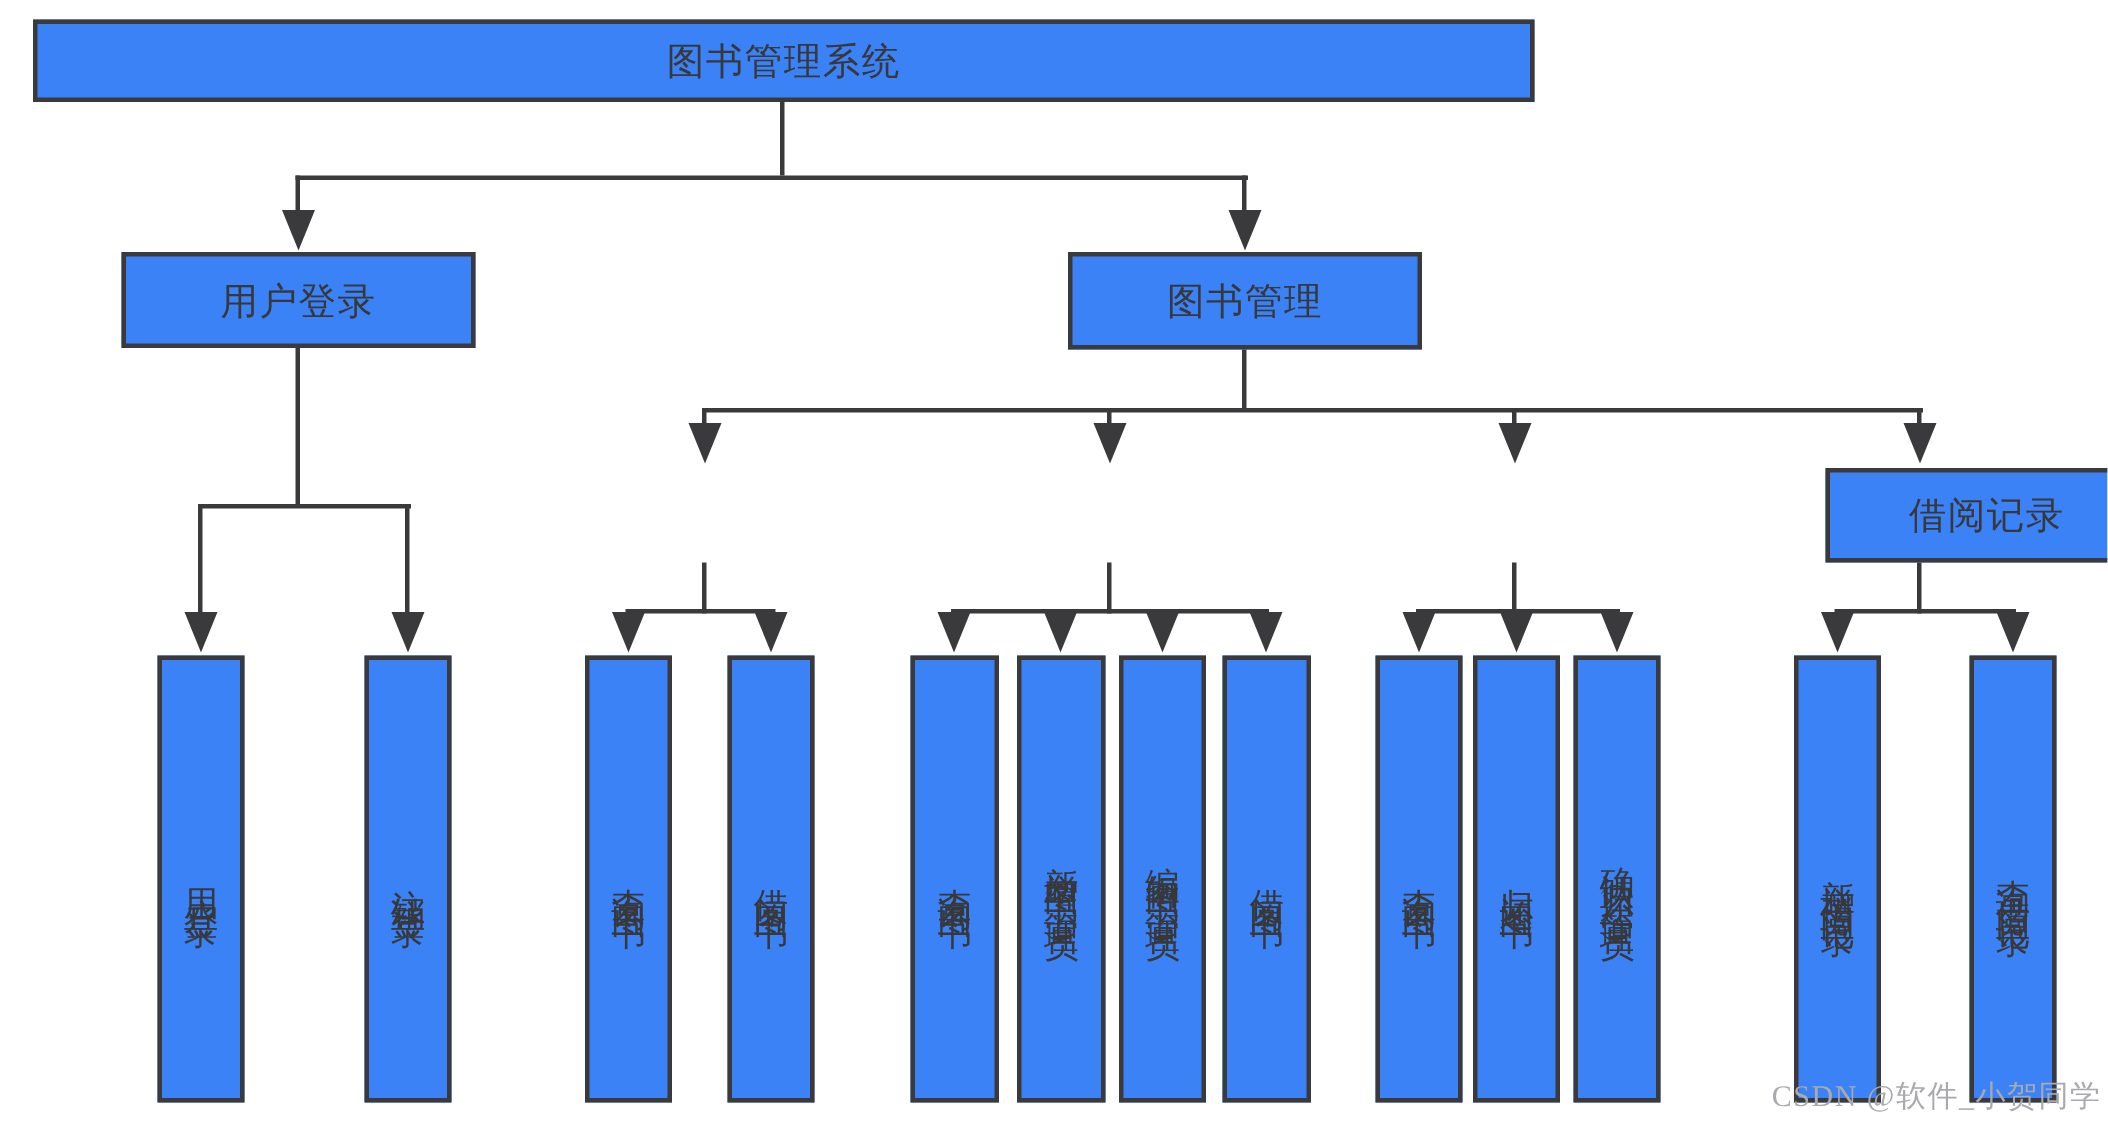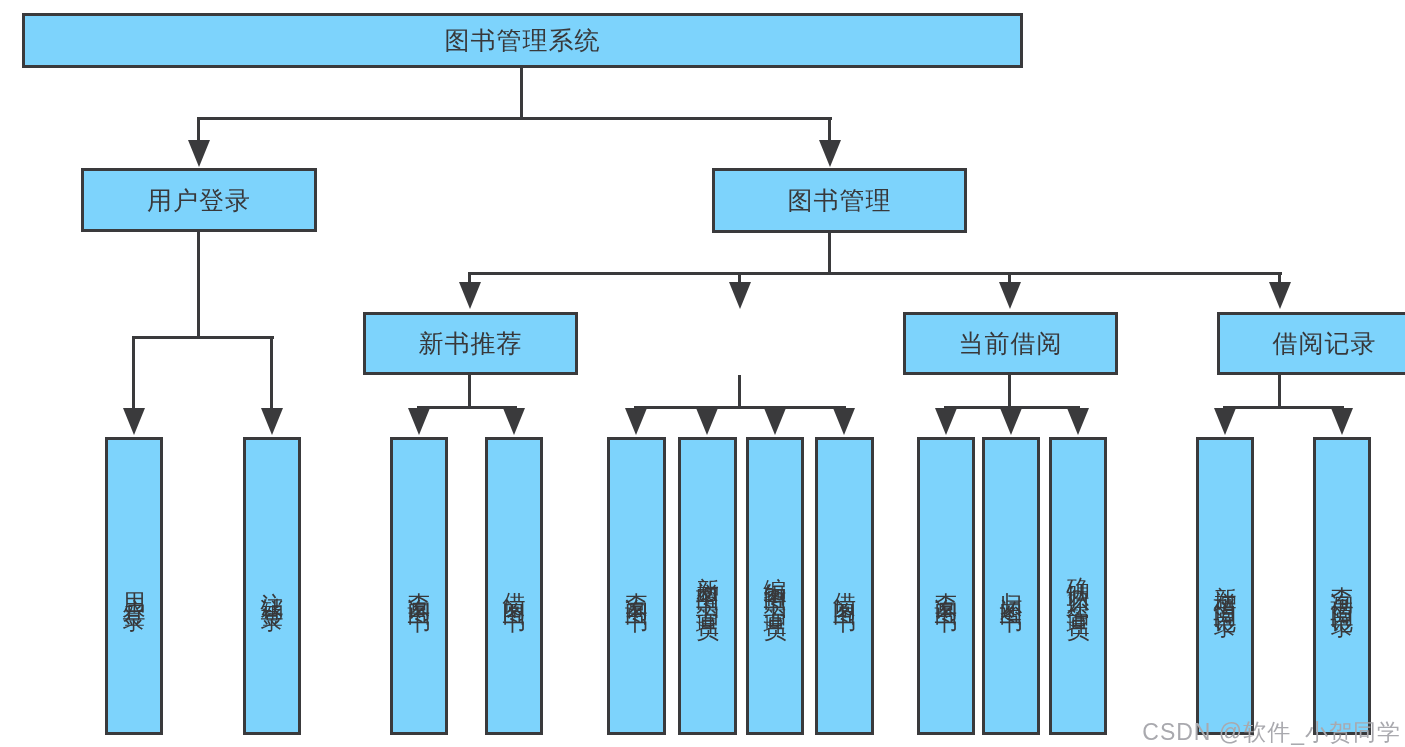--- a/index.html
+++ b/index.html
@@ -6,21 +6,21 @@
   #canvas{
     position:relative;
     width:1405px;height:747px;
     background:#ffffff;
     font-family:"Liberation Sans","DejaVu Sans",sans-serif;
     overflow:hidden;
   }
   .box{
     position:absolute;
     box-sizing:border-box;
-    background:#7dd3fc;
+    background:#3b82f6;
     border:3px solid #3a3a3c;
     color:#38383a;
     display:flex;
     align-items:center;
     justify-content:center;
   }
   .hbox{
     font-size:25px;
     letter-spacing:1px;
     white-space:nowrap;
@@ -37,65 +37,64 @@
   .arrow{
     position:absolute;
     width:0;height:0;
     border-left:11px solid transparent;
     border-right:11px solid transparent;
     border-top:27px solid #3a3a3c;
   }
   .watermark{
     position:absolute;
     right:4px;top:717px;
-    font-size:23px;
+    font-size:20px;
     color:#a9a9ae;
     letter-spacing:1px;
     white-space:nowrap;
+    font-family:Liberation Serif, serif;
   }
 </style>
 </head>
 <body>
 
 <div id="canvas" style="background: rgb(255, 255, 255);">
 
   <div class="box hbox" style="left: 22px; top: 13px; width: 1001px; height: 55px; border-color: rgb(58, 58, 60); color: rgb(56, 56, 58);">图书管理系统</div>
 
   <div class="vline" style="left: 520px; top: 68px; height: 49px; background: rgb(58, 58, 60);"></div>
   <div class="hline" style="left: 197px; top: 117px; width: 635px; background: rgb(58, 58, 60);"></div>
 
   <div class="vline" style="left: 197px; top: 117px; height: 28px; background: rgb(58, 58, 60);"></div>
   <div class="arrow" style="left: 188px; top: 140px; border-top-color: rgb(58, 58, 60);"></div>
   <div class="vline" style="left: 828px; top: 117px; height: 28px; background: rgb(58, 58, 60);"></div>
   <div class="arrow" style="left: 819px; top: 140px; border-top-color: rgb(58, 58, 60);"></div>
 
   <div class="box hbox" style="left: 81px; top: 168px; width: 236px; height: 64px; border-color: rgb(58, 58, 60); color: rgb(56, 56, 58);">用户登录</div>
-  <div class="box hbox" style="left: 712px; top: 168px; width: 255px; height: 65px; border-color: rgb(58, 58, 60); color: rgb(56, 56, 58);">图书管理</div>
+  <div class="box hbox" style="left: 712px; top: 168px; width: 236px; height: 65px; border-color: rgb(58, 58, 60); color: rgb(56, 56, 58);">图书管理</div>
 
   <div class="vline" style="left: 197px; top: 232px; height: 105px; background: rgb(58, 58, 60);"></div>
   <div class="hline" style="left: 132px; top: 336px; width: 142px; background: rgb(58, 58, 60);"></div>
   <div class="vline" style="left: 132px; top: 336px; height: 76px; background: rgb(58, 58, 60);"></div>
   <div class="arrow" style="left: 123px; top: 408px; border-top-color: rgb(58, 58, 60);"></div>
   <div class="vline" style="left: 270px; top: 336px; height: 76px; background: rgb(58, 58, 60);"></div>
   <div class="arrow" style="left: 261px; top: 408px; border-top-color: rgb(58, 58, 60);"></div>
 
   <div class="vline" style="left: 828px; top: 233px; height: 40px; background: rgb(58, 58, 60);"></div>
   <div class="hline" style="left: 469px; top: 272px; width: 813px; background: rgb(58, 58, 60);"></div>
 
   <div class="vline" style="left: 468px; top: 272px; height: 14px; background: rgb(58, 58, 60);"></div>
   <div class="arrow" style="left: 459px; top: 282px; border-top-color: rgb(58, 58, 60);"></div>
   <div class="vline" style="left: 738px; top: 272px; height: 14px; background: rgb(58, 58, 60);"></div>
   <div class="arrow" style="left: 729px; top: 282px; border-top-color: rgb(58, 58, 60);"></div>
   <div class="vline" style="left: 1008px; top: 272px; height: 14px; background: rgb(58, 58, 60);"></div>
   <div class="arrow" style="left: 999px; top: 282px; border-top-color: rgb(58, 58, 60);"></div>
   <div class="vline" style="left: 1278px; top: 272px; height: 14px; background: rgb(58, 58, 60);"></div>
   <div class="arrow" style="left: 1269px; top: 282px; border-top-color: rgb(58, 58, 60);"></div>
 
-  <div class="box hbox" style="left: 363px; top: 312px; width: 215px; height: 63px; border-color: rgb(58, 58, 60); color: rgb(56, 56, 58);">新书推荐</div>
-  <div class="box hbox" style="left: 903px; top: 312px; width: 215px; height: 63px; border-color: rgb(58, 58, 60); color: rgb(56, 56, 58);">当前借阅</div>
   <div class="box hbox" style="left: 1173px; top: 312px; width: 215px; height: 63px; border-color: rgb(58, 58, 60); color: rgb(56, 56, 58); margin-left: 44px;">借阅记录</div>
 
   <div class="vline" style="left: 468px; top: 375px; height: 34px; background: rgb(58, 58, 60);"></div>
   <div class="hline" style="left: 417px; top: 406px; width: 100px; background: rgb(58, 58, 60);"></div>
   <div class="arrow" style="left: 408px; top: 408px; border-top-color: rgb(58, 58, 60);"></div>
   <div class="arrow" style="left: 503px; top: 408px; border-top-color: rgb(58, 58, 60);"></div>
 
   <div class="vline" style="left: 738px; top: 375px; height: 34px; background: rgb(58, 58, 60);"></div>
   <div class="hline" style="left: 634px; top: 406px; width: 212px; background: rgb(58, 58, 60);"></div>
   <div class="arrow" style="left: 625px; top: 408px; border-top-color: rgb(58, 58, 60);"></div>

